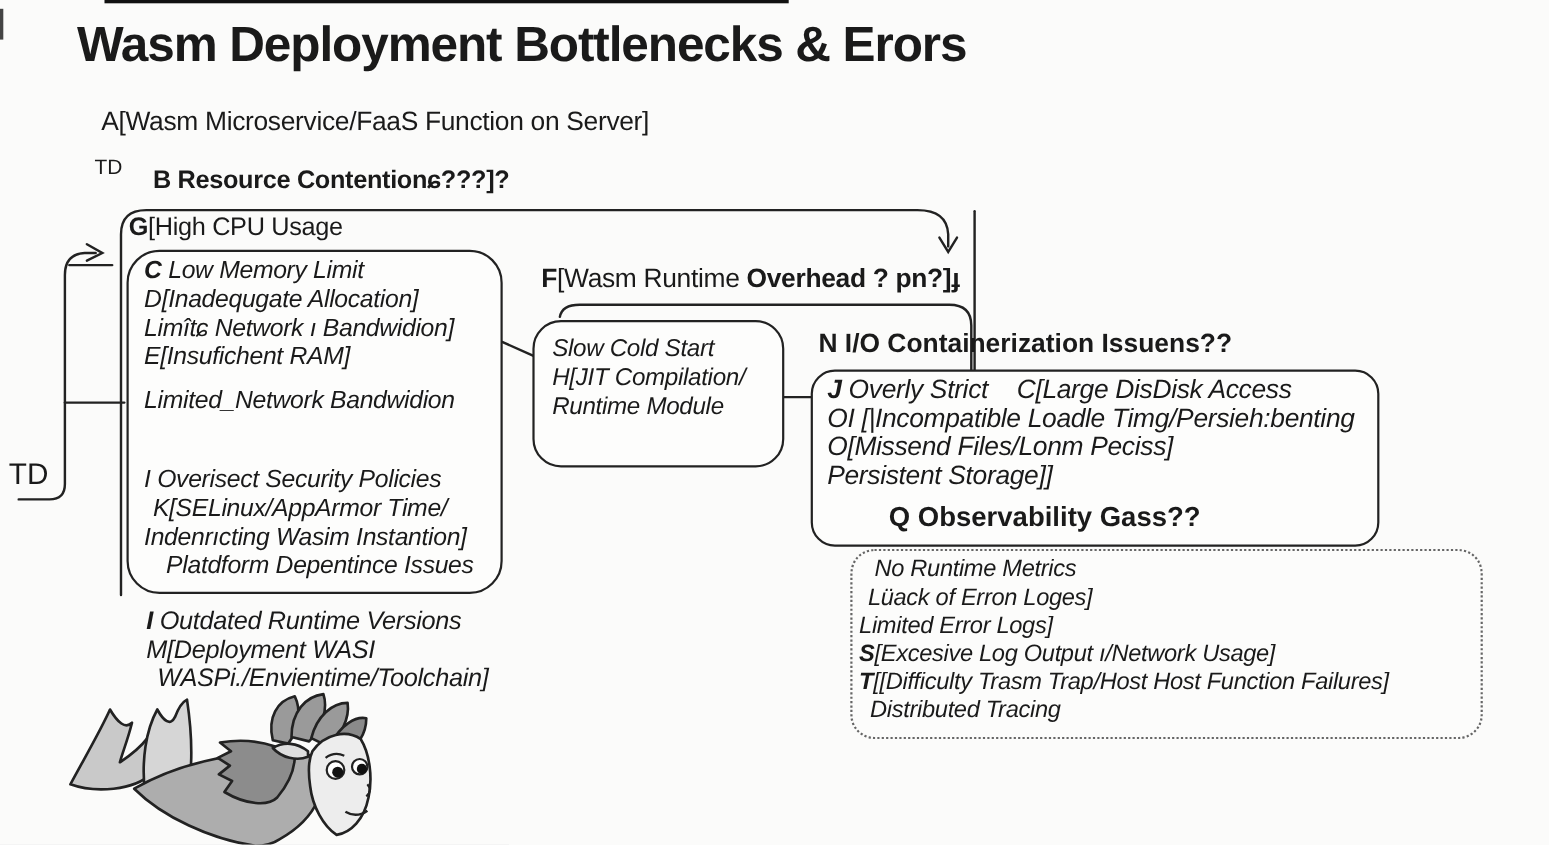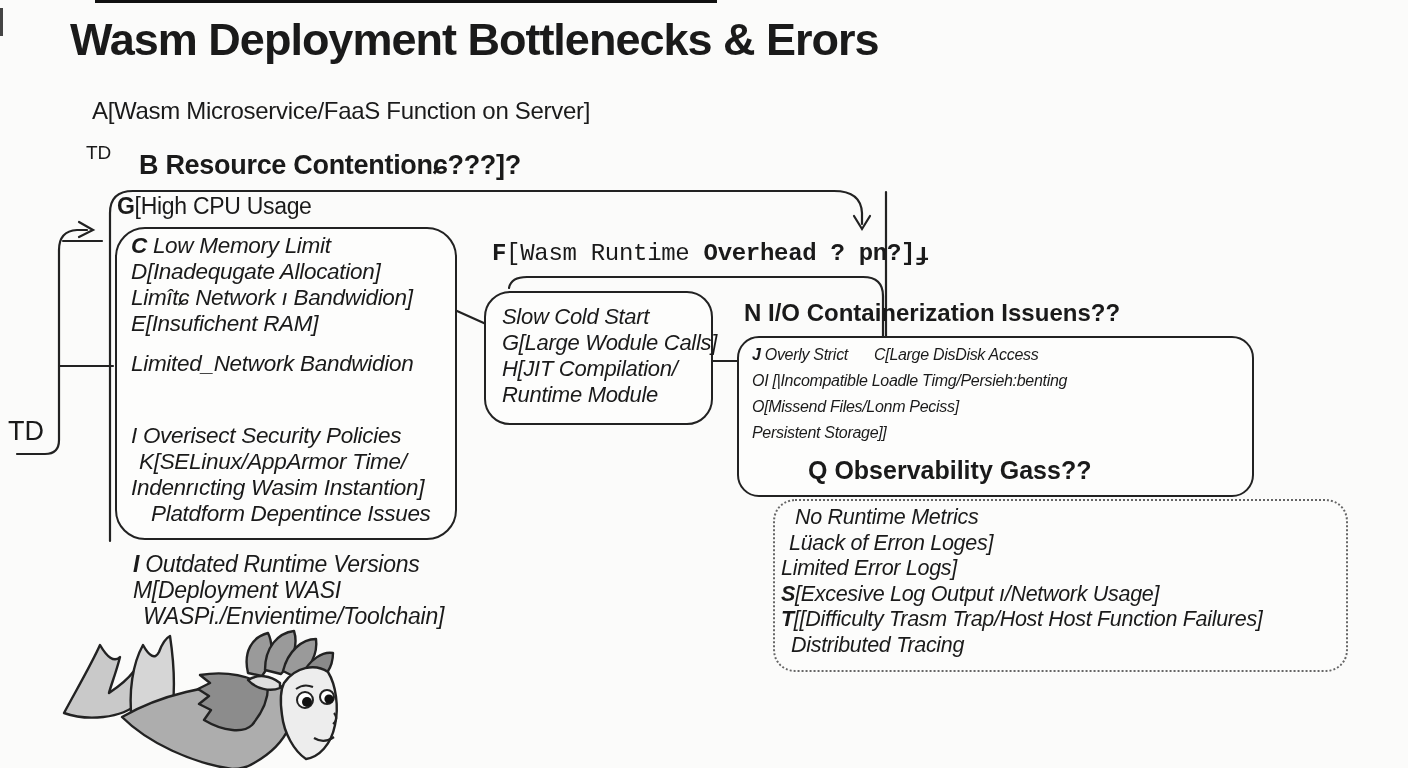--- a/index.html
+++ b/index.html
@@ -21,31 +21,31 @@
   .slow-box{left:484px;top:291px;width:229px;height:134px;border-radius:26px;z-index:3;}
   .j-box{left:737px;top:336px;width:517px;height:161px;border-radius:22px;z-index:3;}
   .obs-box{left:773px;top:499px;width:575px;height:173px;border-radius:22px;
            border:2px dotted #666;background:#fcfcfb;}
 
   .txt{z-index:4;letter-spacing:-0.3px;line-height:26px;font-style:italic;}
   .page-title{left:70px;top:14px;font-size:45px;font-weight:700;letter-spacing:-1px;z-index:4;}
   .a-label{left:92px;top:97px;font-size:24px;z-index:4;letter-spacing:-0.3px;}
   .td-top{left:86px;top:142px;font-size:19px;z-index:4;}
   .td-left{left:8px;top:416px;font-size:27px;z-index:4;}
-  .b-head{left:139px;top:150px;font-size:27px;font-weight:700;z-index:4;letter-spacing:-0.3px;}
+  .b-head{left:139px;top:150px;font-size:23px;font-weight:700;z-index:4;letter-spacing:-0.3px;}
   .g-head{left:117px;top:193px;font-size:23px;z-index:4;letter-spacing:-0.3px;}
   .c-text{left:131px;top:233px;font-size:22.5px;width:320px;}
   .c-text .gap-sm{margin-top:14px;}
   .c-text .gap-lg{margin-top:46px;}
   .ind8{padding-left:8px;} .ind10{padding-left:10px;} .ind14{padding-left:14px;} .ind20{padding-left:20px;}
   .runtime-text{left:133px;top:551px;font-size:23px;}
-  .f-head{left:492px;top:240px;font-size:24px;z-index:4;letter-spacing:-0.3px;font-family:Liberation Mono, monospace;}
+  .f-head{left:492px;top:240px;font-size:24px;z-index:4;letter-spacing:-0.3px;}
   .slow-text{left:502px;top:304px;font-size:22px;}
   .n-head{left:744px;top:299px;font-size:24px;font-weight:700;z-index:4;}
-  .j-text{left:752px;top:342px;font-size:16px;}
+  .j-text{left:752px;top:342px;font-size:24px;}
   .j-gap{margin-left:26px;}
   .q-head{left:808px;top:456px;font-size:25px;font-weight:700;z-index:4;}
   .obs-text{left:781px;top:505px;font-size:21.5px;line-height:25.6px;}
 
   .mascot{left:52px;top:625px;width:300px;height:145px;z-index:3;}
 </style>
 </head>
 <body>
 
 <div class="stage">
@@ -100,21 +100,20 @@
   <div class="abs txt runtime-text">
     <div class="ln"><span class="b">I</span><span> Outdated Runtime Versions</span></div>
     <div class="ln"><span>M[Deployment WASI</span></div>
     <div class="ln ind10"><span>WASPi./Envientime/Toolchain]</span></div>
   </div>
 
   <div class="abs f-head ln"><span class="b">F</span><span>[Wasm Runtime </span><span class="b">Overhead ? pn?]ɟ</span></div>
 
   <div class="abs txt slow-text">
     <div class="ln"><span>Slow Cold Start</span></div>
-    <div class="ln"><span>G[Large Wodule Calls]</span></div>
     <div class="ln"><span>H[JIT Compilation/</span></div>
     <div class="ln"><span>Runtime Module</span></div>
   </div>
 
   <div class="abs n-head ln"><span class="b">N</span><span> I/O Containerization Issuens??</span></div>
 
   <div class="abs txt j-text">
     <div class="ln"><span class="b">J</span><span> Overly Strict</span><span class="j-gap">C[Large DisDisk Access</span></div>
     <div class="ln"><span>OI [|Incompatible Loadle Timg/Persieh:benting</span></div>
     <div class="ln"><span>O[Missend Files/Lonm Peciss]</span></div>

